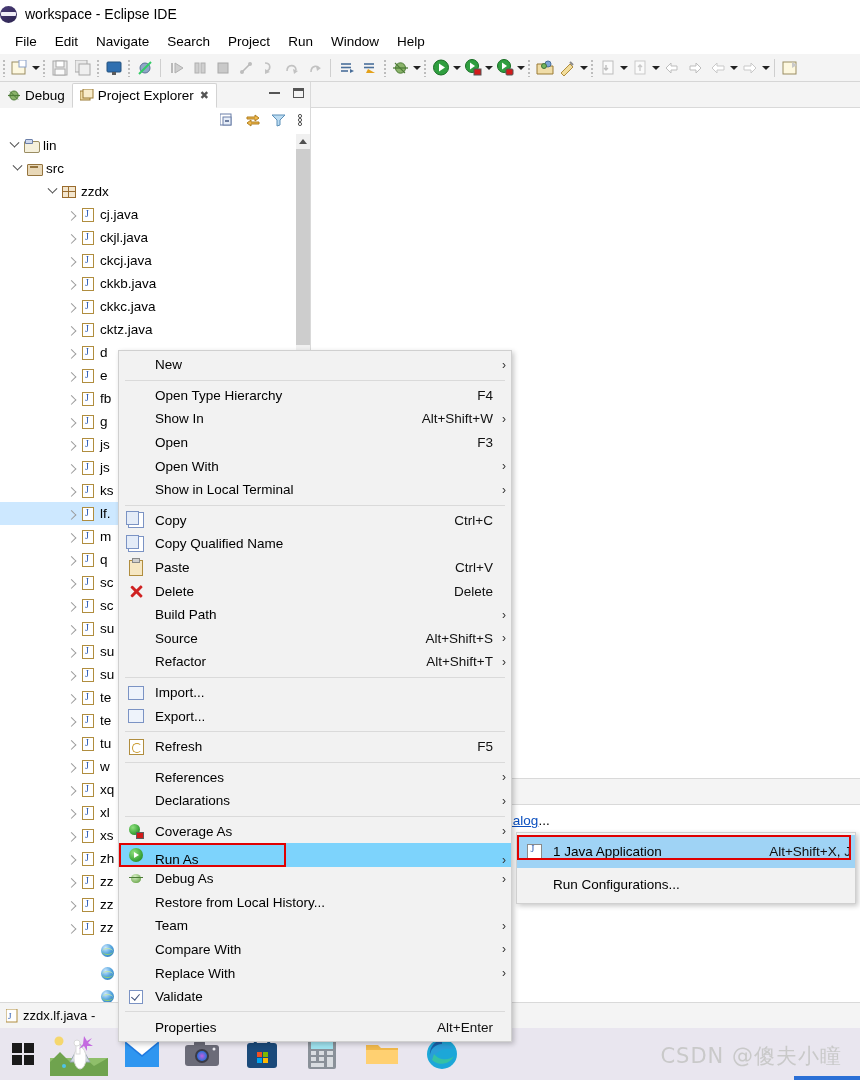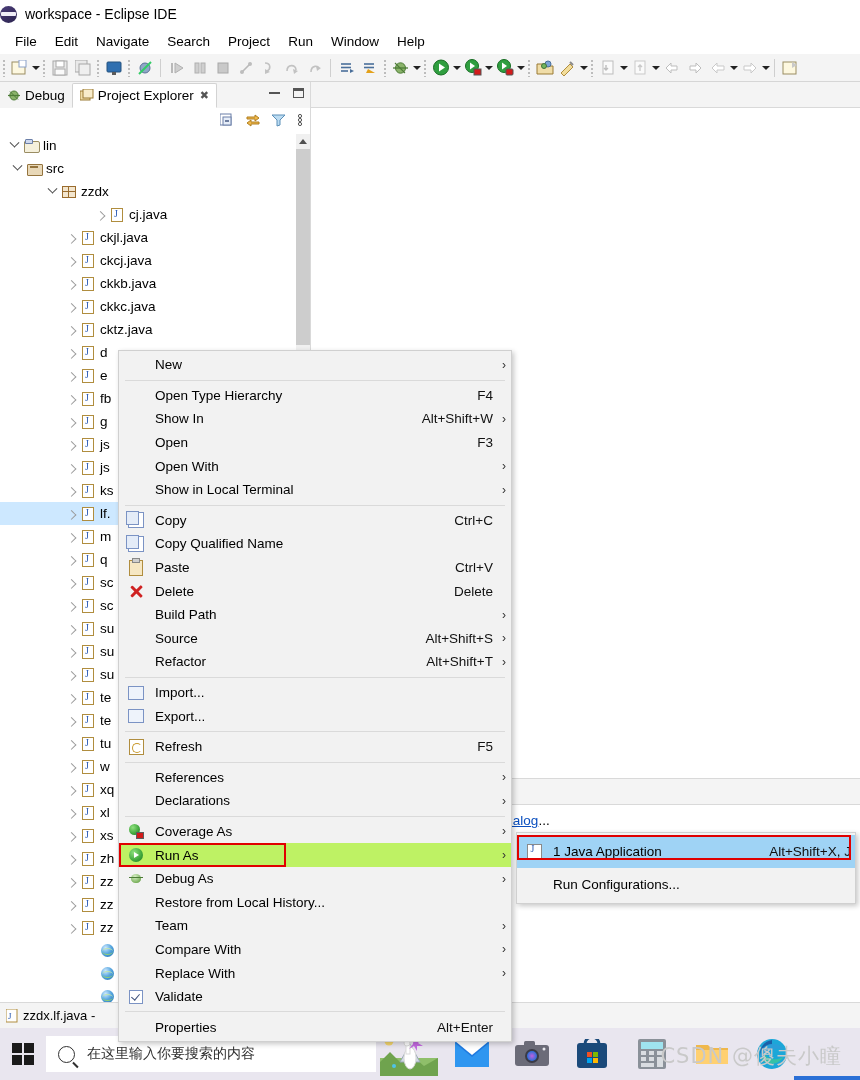--- a/index.html
+++ b/index.html
@@ -81,21 +81,21 @@
 
   
   .bottomview{position:absolute;left:310px;top:778px;width:550px;height:224px;background:#ffffff;border-left:1px solid #d9d9d9;border-top:1px solid #d9d9d9;box-sizing:border-box;}
   .bvtabs{height:26px;background:#f4f4f4;border-bottom:1px solid #d9d9d9;display:flex;align-items:flex-end;padding-left:4px;box-sizing:border-box;}
   .bvbody{padding:8px 6px;font-size:13.5px;}
   .lnk{color:#0a4fbf;text-decoration:underline;}
 
   
   .ctxmenu{position:absolute;left:118px;top:350px;width:394px;background:#f2f2f2;border:1px solid #d0d0d0;box-shadow:2px 2px 5px rgba(0,0,0,.22);box-sizing:border-box;z-index:60;padding:2px 0;}
   .cmi{height:23.6px;display:flex;align-items:center;position:relative;font-size:13.5px;box-sizing:border-box;padding-left:4px;}
-  .cmi.hl{background:#bef264;}
+  .cmi.hl{background:#7dd3fc;align-items:flex-end;}
   .cmi-icon{width:26px;height:23px;display:flex;align-items:center;justify-content:center;flex:0 0 auto;}
   .cmi-label{flex:1 1 auto;padding-left:6px;}
   .cmi-accel{color:#111;padding-right:4px;white-space:nowrap;}
   .cmi-sub{width:14px;display:flex;align-items:center;justify-content:center;color:#333;font-size:12px;}
   .cmsep{height:1px;background:#dadada;margin:3px 6px;}
   .redbox{position:absolute;left:0;top:0;width:167px;height:23.6px;border:2.4px solid #e00000;box-sizing:border-box;pointer-events:none;}
 
   
   .submenu{position:absolute;left:516px;top:832px;width:340px;background:#f2f2f2;border:1px solid #d0d0d0;box-shadow:2px 2px 5px rgba(0,0,0,.22);box-sizing:border-box;padding:2px 0;z-index:70;}
   .smi{height:33px;display:flex;align-items:center;font-size:13.5px;padding-left:4px;box-sizing:border-box;}
@@ -433,21 +433,21 @@
             </span>
             <span class="tlabel">src</span>
           </div>
           <div class="trow" style="padding-left: 44px;">
             <span class="arrow open"></span>
             <span class="ticon">
               <span class="ic-pkg"></span>
             </span>
             <span class="tlabel">zzdx</span>
           </div>
-          <div class="trow" style="padding-left: 63px; margin-left: 29px;">
+          <div class="trow" style="padding-left: 63px;">
             <span class="arrow closed"></span>
             <span class="ticon">
               <span class="ic-java"></span>
             </span>
             <span class="tlabel">cj.java</span>
           </div>
           <div class="trow" style="padding-left: 63px;">
             <span class="arrow closed"></span>
             <span class="ticon">
               <span class="ic-java"></span>
@@ -945,24 +945,20 @@
 
   <div class="taskbar">
     <div class="winlogo">
       <div class="winsq">
           <i></i>
           <i></i>
           <i></i>
           <i></i>
         </div>
     </div>
-    <div class="searchbox">
-      <span class="mag"></span>
-      <span>在这里输入你要搜索的内容</span>
-    </div>
     <div class="cortana">
       <svg width="58" height="44">
         <rect x="0" y="26" width="58" height="18" fill="#8fbf6a"></rect>
         <polygon points="0,30 10,20 20,30 30,22 44,34 58,26 58,44 0,44" fill="#6fa34e"></polygon>
         <circle cx="9" cy="9" r="4.5" fill="#f5d76e"></circle>
         <polygon points="20,30 30,12 40,30" fill="#cfd8e3" stroke="#9aa7b5"></polygon>
         <ellipse cx="30" cy="26" rx="6" ry="11" fill="#fff" stroke="#d9d9d9"></ellipse>
         <rect x="26" y="12" width="4" height="10" fill="#fff" stroke="#d9d9d9"></rect>
         <circle cx="27" cy="11" r="3" fill="#fff" stroke="#d9d9d9"></circle>
         <path d="M34 4 l3 5 5-3 -4 5 5 3 -6 0 0 5 -3 -5 -5 3 4 -5z" fill="#c46ae0"></path>

